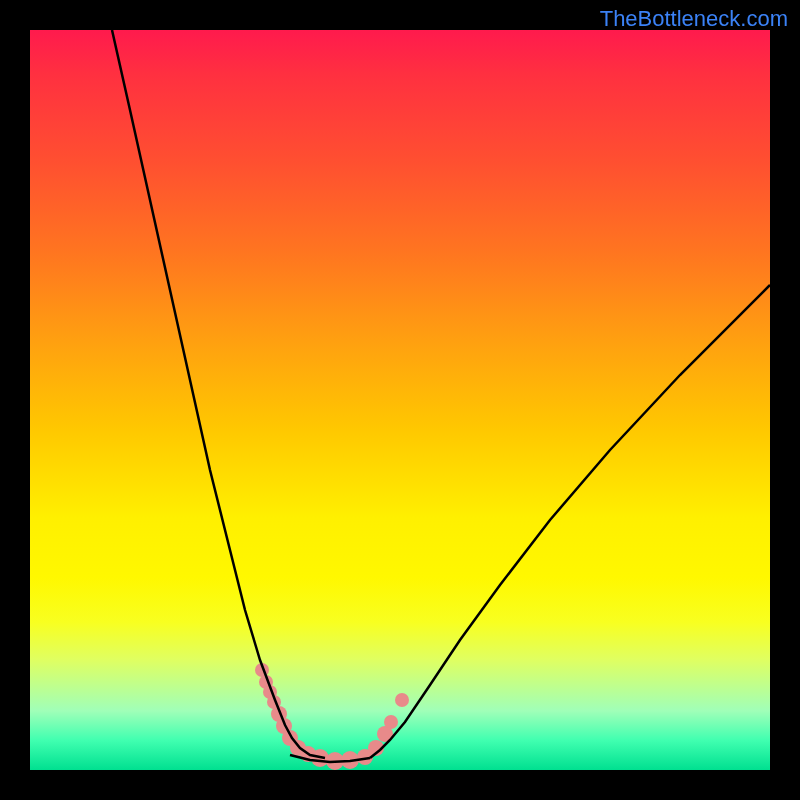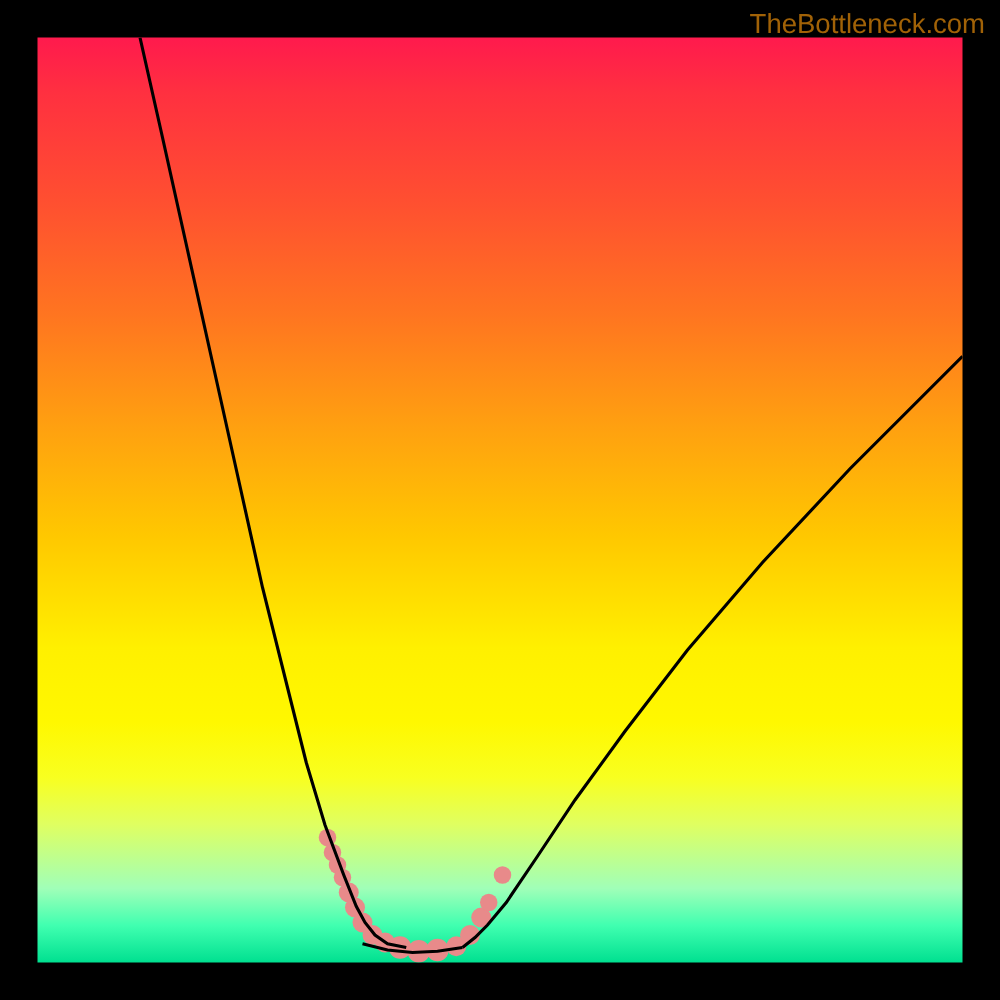--- a/index.html
+++ b/index.html
@@ -30,21 +30,21 @@
       #e0ff60 85%,
       #a0ffb8 92%,
       #40ffb0 96%,
       #00e090 100%
     );
   }
   .watermark {
     position: absolute;
     top: 6px;
     right: 12px;
-    color: #a16207;
+    color: #3b82f6;
     font-size: 22px;
     font-weight: 500;
   }
   svg.curves {
     position: absolute;
     left: 0;
     top: 0;
     width: 100%;
     height: 100%;
   }

